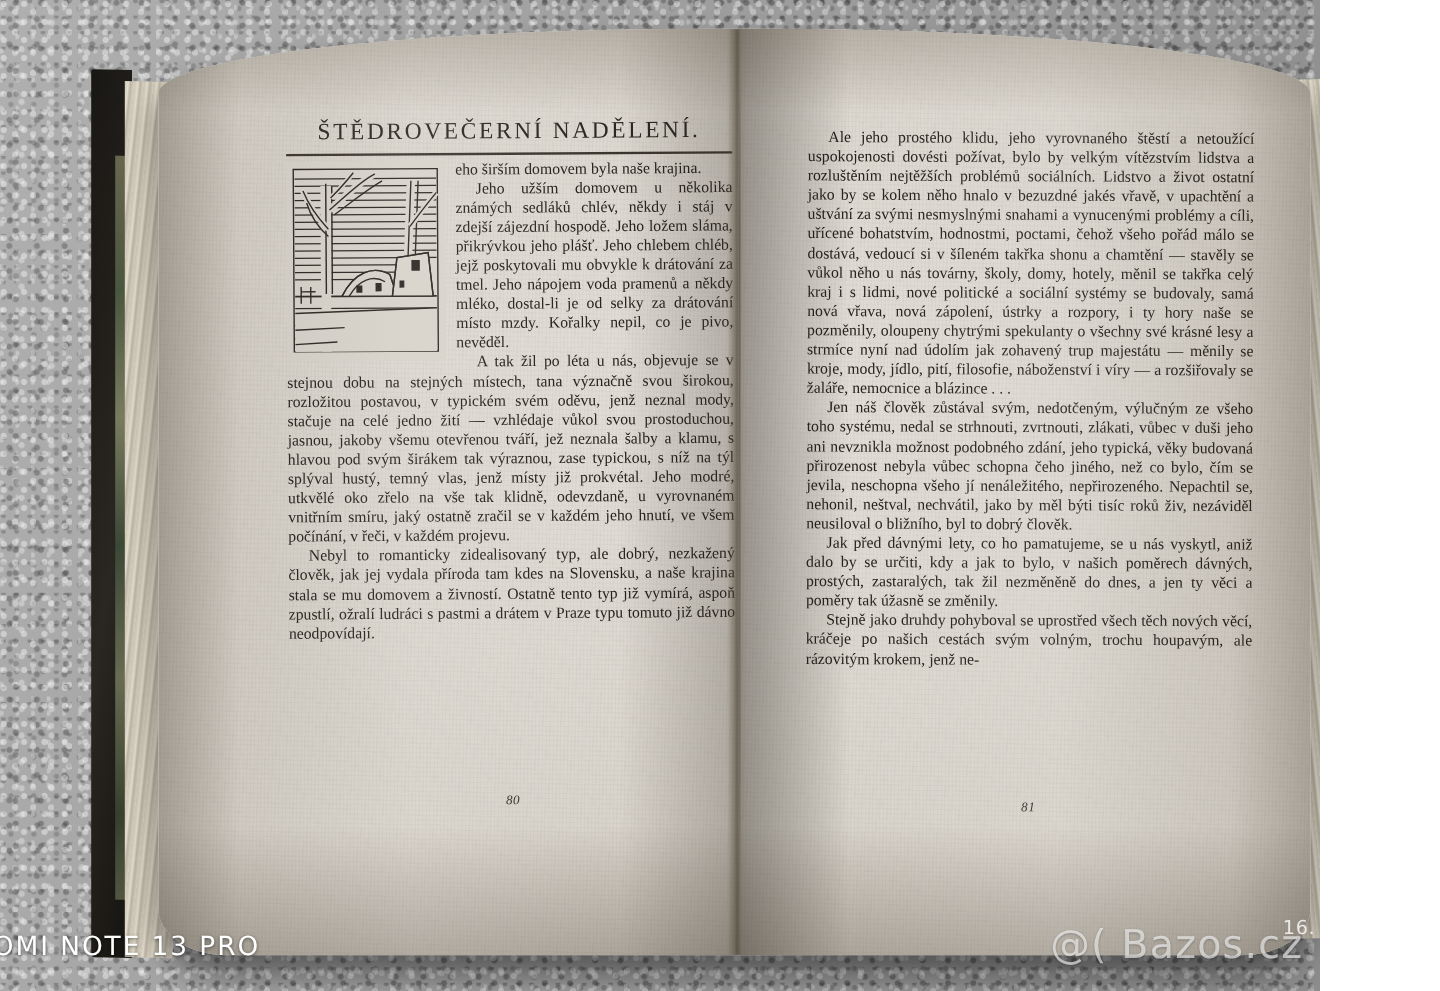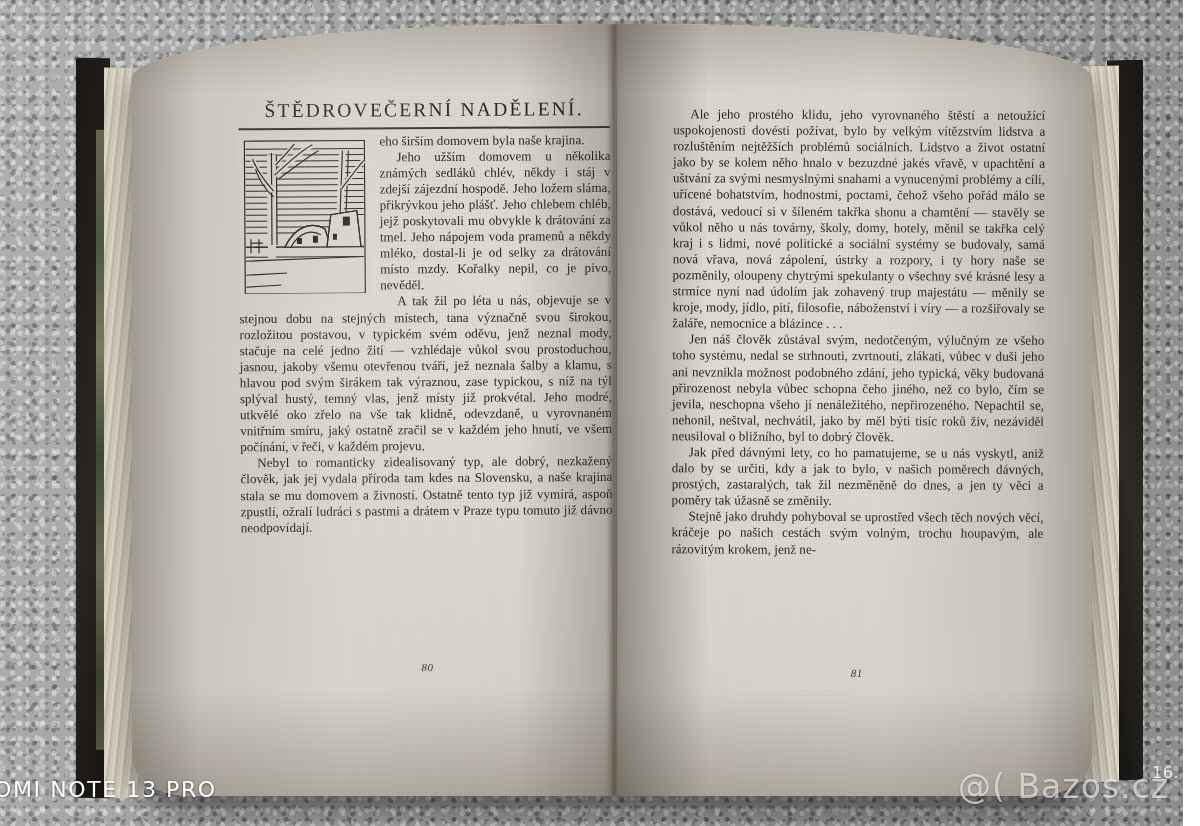--- a/index.html
+++ b/index.html
@@ -6,21 +6,21 @@
   * { box-sizing: border-box; margin: 0; padding: 0; }
   html, body {
     width: 1200px; height: 826px;
     overflow: hidden;
     font-family: "Liberation Serif", serif;
   }
 
   
   #stage {
     position: relative;
-    width: 1183px; height: 826px;
+    width: 1100px; height: 826px;
     background: #9d9d9b;
     overflow: hidden;
   }
 
   
   .carpet {
     position: absolute; inset: 0;
     background-color: #a3a4a2;
     background-image:
       radial-gradient(circle at 18% 22%, rgba(255,255,255,.42) 0 2.2px, transparent 3px),

